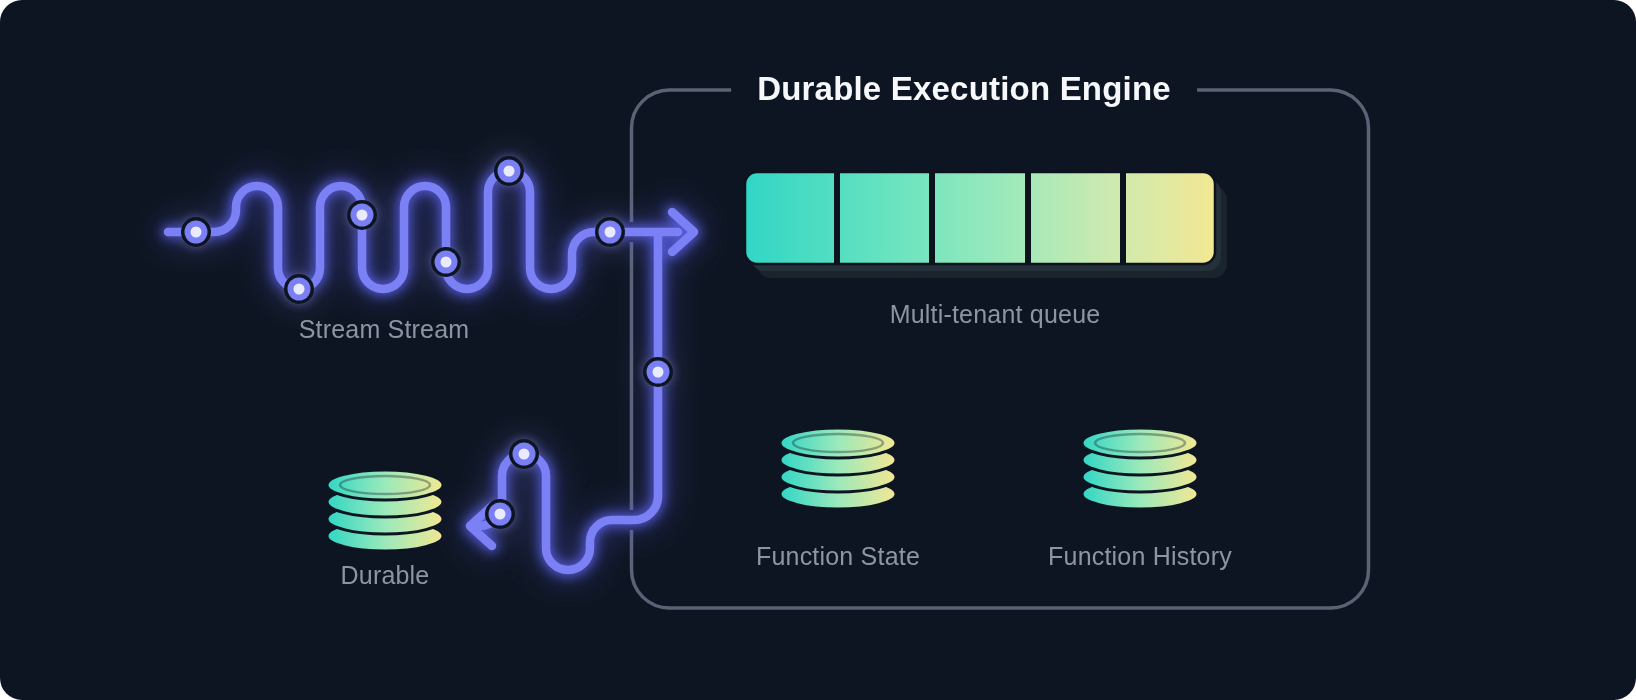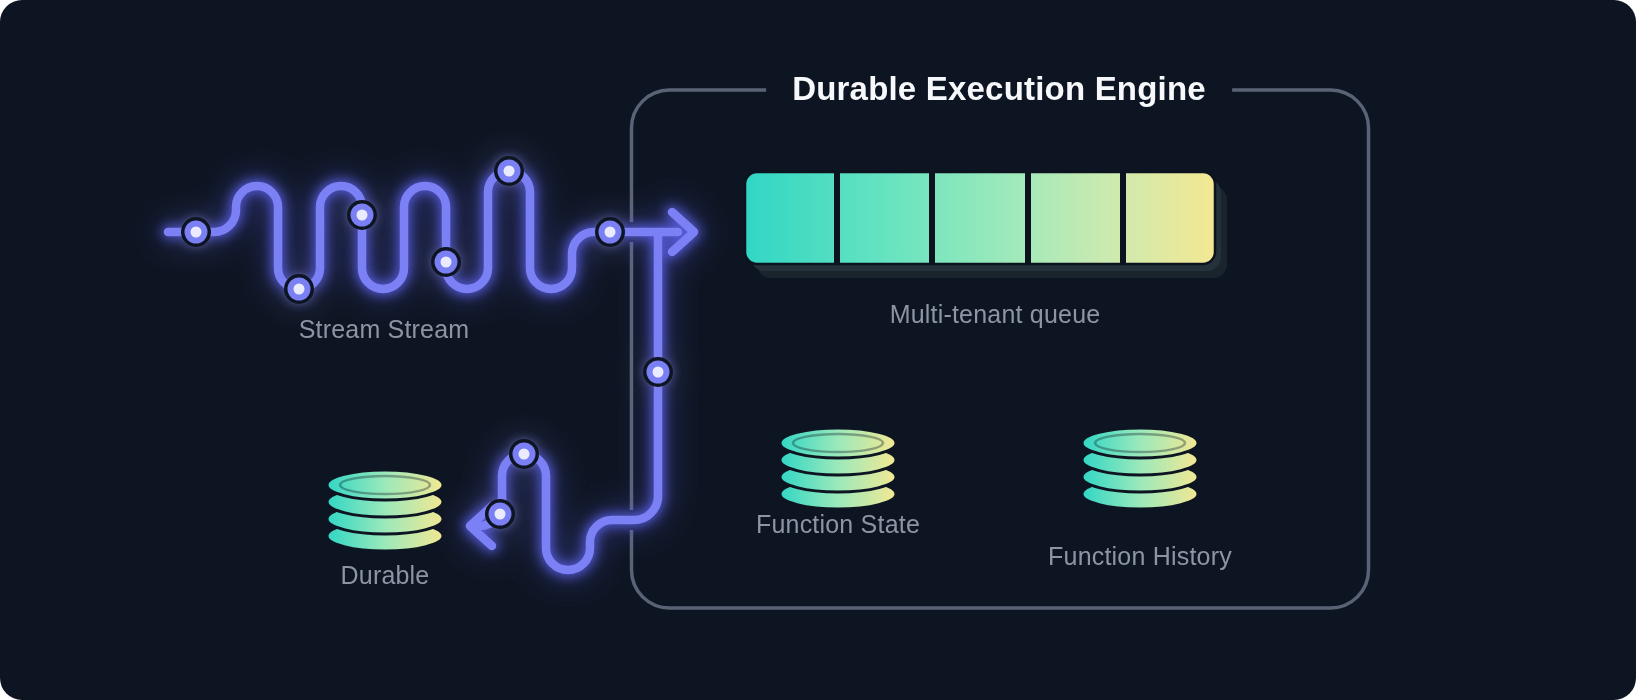--- a/index.html
+++ b/index.html
@@ -182,25 +182,25 @@
       <use href="#arrowLeft" class="glowline" stroke="#5f64ee"></use>
       <use href="#nodesG"></use>
     </g>
 
     <use href="#flowPath" class="mainline" stroke="#7b80f4"></use>
     <use href="#arrowRight" class="mainline" stroke="#7b80f4"></use>
     <use href="#arrowLeft" class="mainline" stroke="#7b80f4"></use>
     <use href="#nodesG"></use>
   </svg>
 
-  <div class="engine-title" style="left:999px; top:89px;text-align:right;">Durable Execution Engine</div>
+  <div class="engine-title" style="left:964px; top:89px;text-align:right;">Durable Execution Engine</div>
 
   <div class="diagram-label" style="left:384px; top:329px;">Stream Stream</div>
 
   <div class="diagram-label" style="left:995px; top:308px;margin-top:6px;">Multi-tenant queue</div>
 
-  <div class="diagram-label" style="left:838px; top:524px;text-align:right;">Function State</div>
+  <div class="diagram-label" style="left:838px; top:556px;text-align:right;">Function State</div>
 
   <div class="diagram-label" style="left:1140px; top:528px;margin-top:28px;">Function History</div>
 
   <div class="diagram-label" style="left:385px; top:575px;">Durable</div>
 
 </div>
 
 </body></html>

